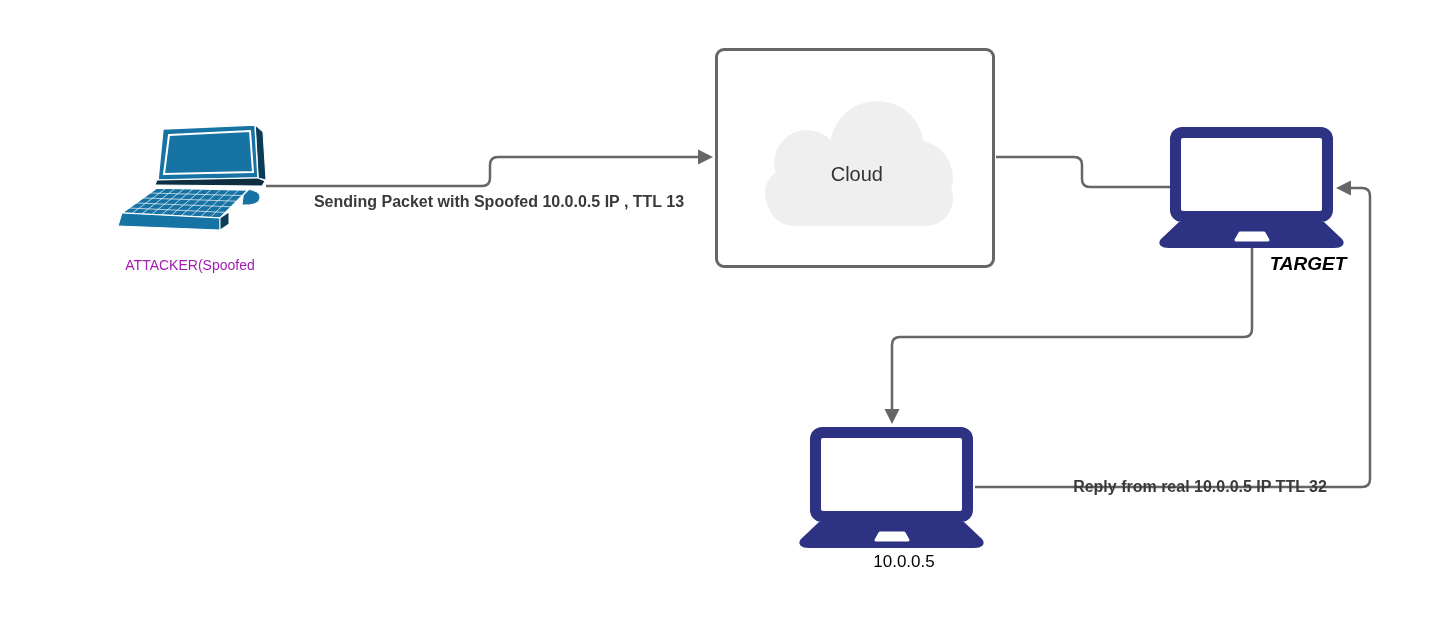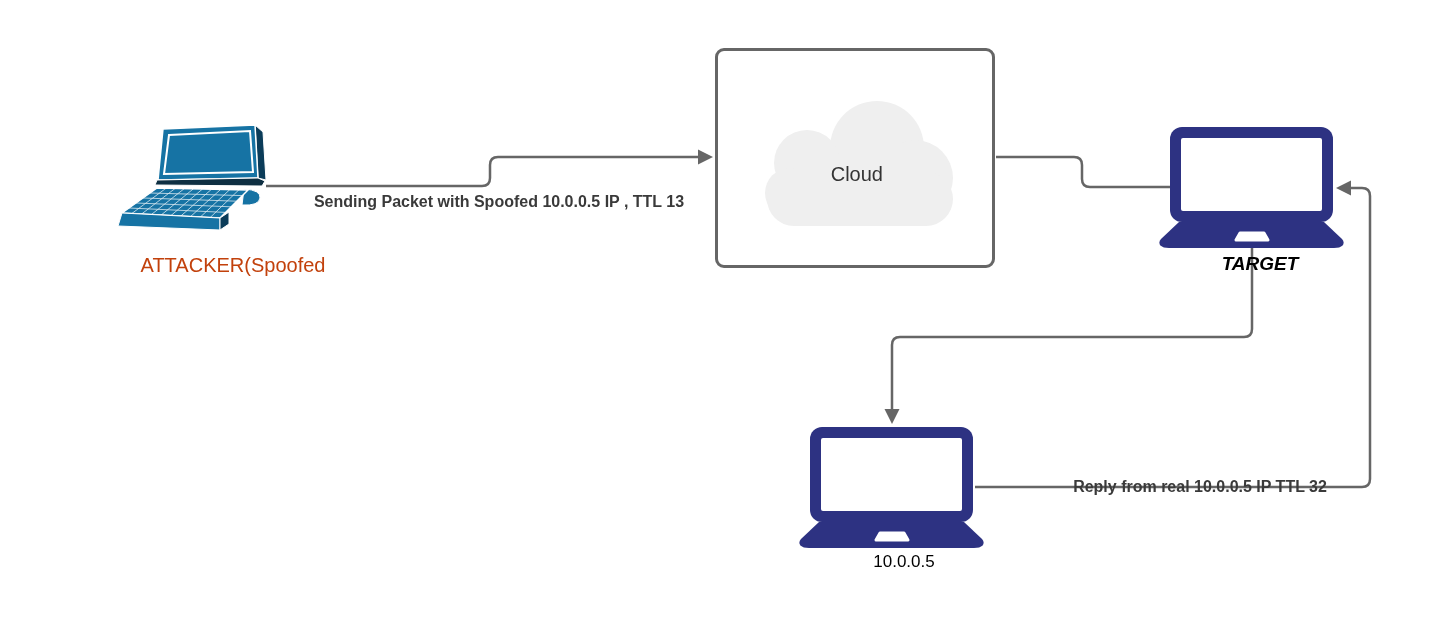--- a/index.html
+++ b/index.html
@@ -22,25 +22,25 @@
   }
   
   .node-label{
     position:absolute;
     text-align:center;
     color:var(--node-text,#000);
     white-space:nowrap;
   }
   .attacker-label{
     left:90px;top:252px;width:200px;
-    font-size:20px;line-height:26px;
-    color:#c2410c;white-space:normal;margin-left:43px;
+    font-size:14px;line-height:26px;
+    color:#a21caf;white-space:normal;
   }
   .target-label{
-    left:1180px;top:253px;width:160px;
+    left:1228px;top:253px;width:160px;
     font-size:19px;font-weight:bold;font-style:italic;
   }
   .realhost-label{
     left:824px;top:552px;width:160px;
     font-size:17px;
   }
   
   .cloud-box{
     left:715px;top:48px;width:280px;height:220px;
     border:3px solid var(--box-border,#666);

